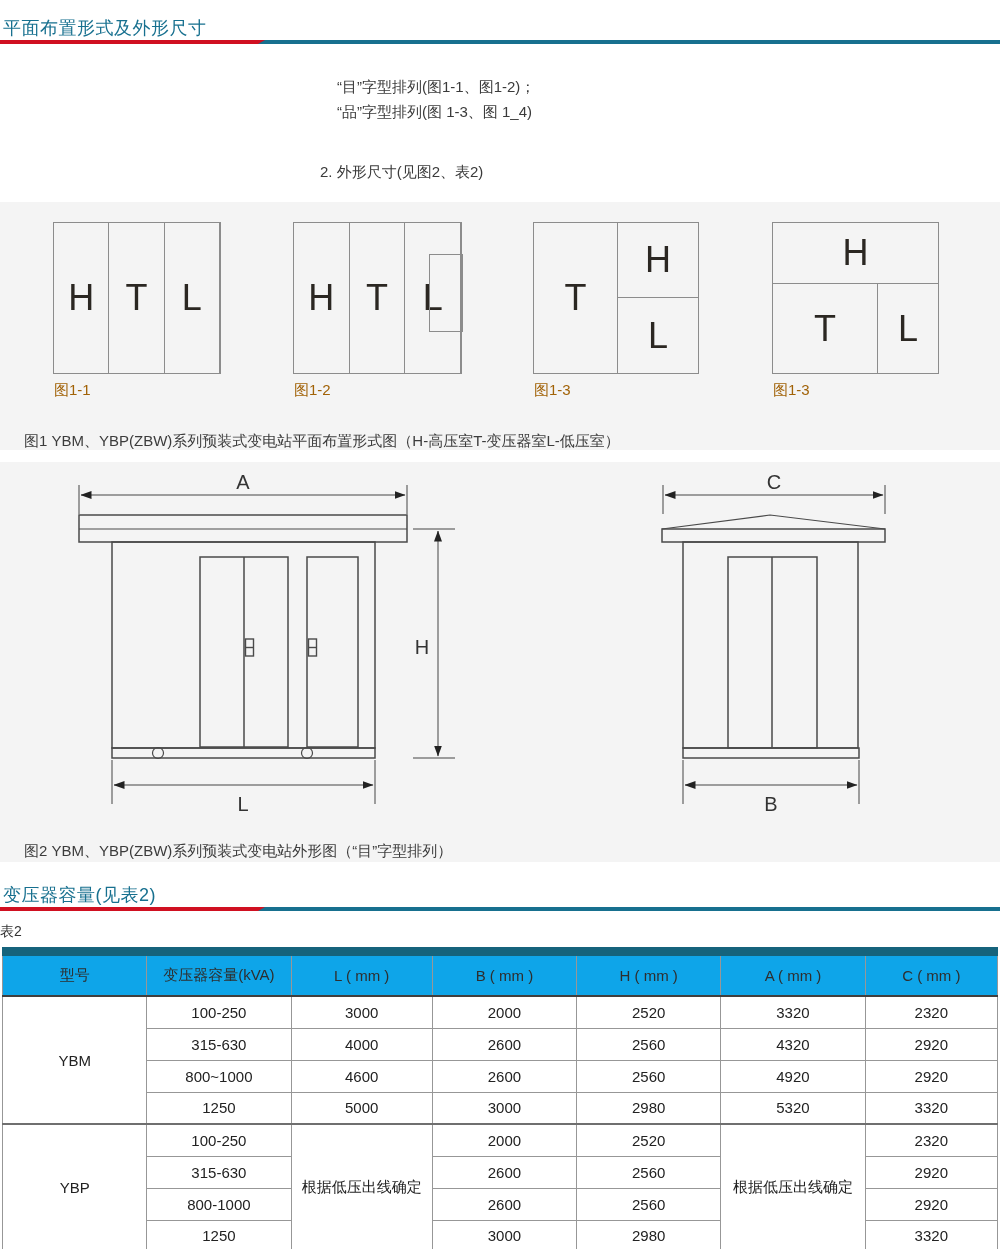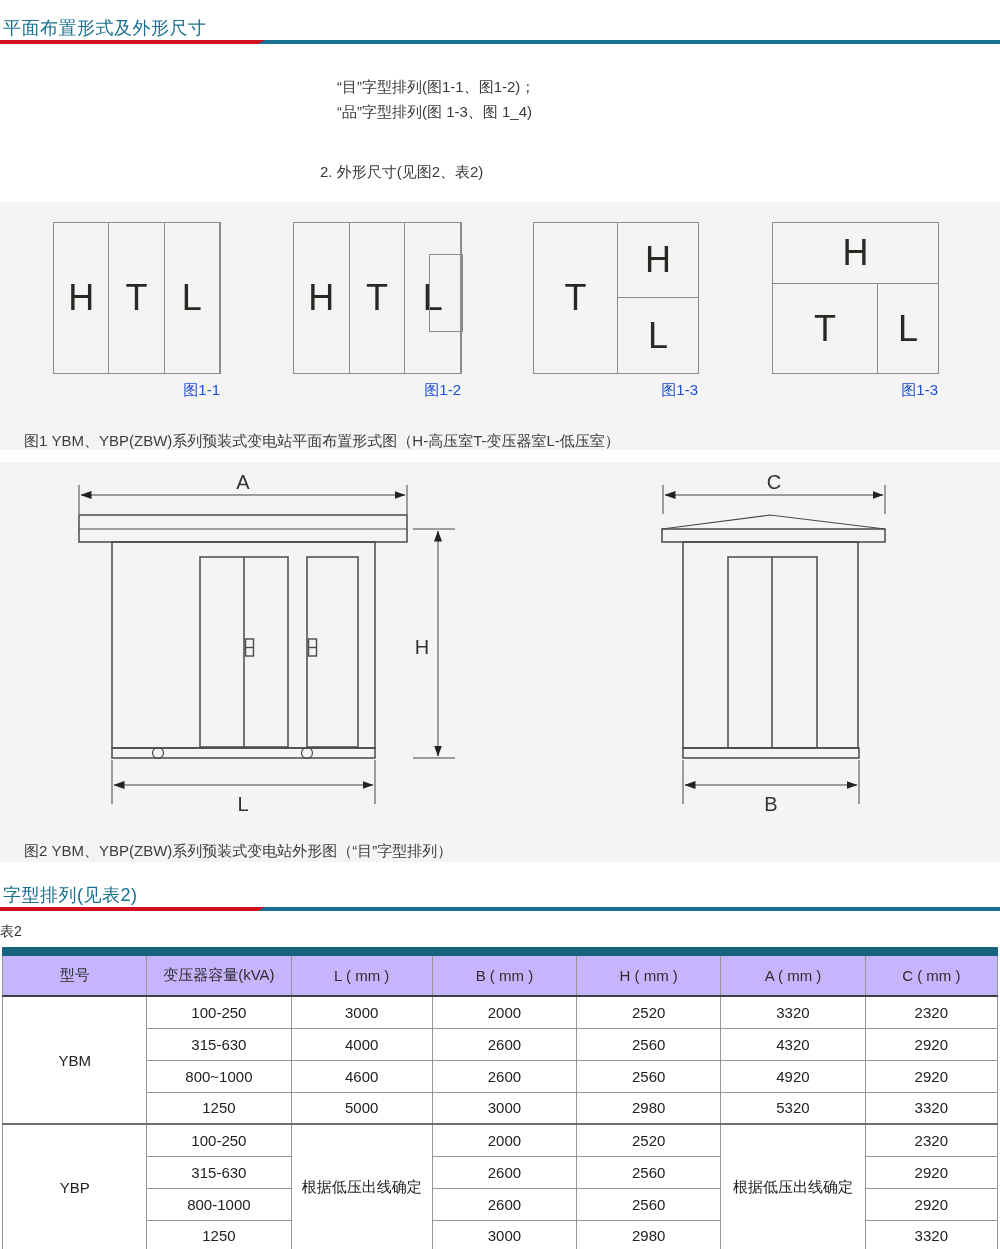--- a/index.html
+++ b/index.html
@@ -47,38 +47,38 @@
   }
   .d3 { left:533px; width:166px; display:grid; grid-template-columns:84px 1fr; grid-template-rows:75px 1fr; }
   .d3 .gc { display:flex; align-items:center; justify-content:center; font-size:36px; color:#2b2722; }
   .d3 .c-t { grid-row:1/3; border-right:1.5px solid #8c8c8c; }
   .d3 .c-h { border-bottom:1.5px solid #8c8c8c; }
   .d4 { left:772px; width:167px; display:grid; grid-template-columns:105px 1fr; grid-template-rows:61px 1fr; }
   .d4 .gc { display:flex; align-items:center; justify-content:center; font-size:36px; color:#2b2722; }
   .d4 .c-h { grid-column:1/3; border-bottom:1.5px solid #8c8c8c; }
   .d4 .c-t { border-right:1.5px solid #8c8c8c; }
   .d .d-cap, .d3 .d-cap, .d4 .d-cap {
-    position:absolute; left:0; right:0; top:158px; text-align:right;
-    font-size:15px; color:#1d4ed8;
+    position:absolute; left:0; right:0; top:158px; text-align:left;
+    font-size:15px; color:#a16207;
   }
   .band-cap { position:absolute; left:14px; font-size:15px; color:#3c3c3c; margin:10px; }
   .band1 .band-cap { top:220px; }
   .band2 .band-cap { top:370px; }
   .band2 svg { position:absolute; left:0; top:0; }
   
   .sec2 { margin-top:20px; }
   .table-tag { text-align:left; margin:12px 6px 6px 0; font-size:14px; color:#333; }
   .table-topbar { height:9px; background:var(--table_bar); margin:0 2px; }
   table.dims {
     width:996px; margin:0 2px; border-collapse:collapse; table-layout:fixed;
     border-bottom:3px solid #3f3f3f; font-size:15px; color:#222;
   }
   table.dims th, table.dims td { border:1px solid #979797; text-align:center; padding:0; }
   table.dims th {
-    height:40px; background:#c4b5fd; font-weight:normal; color:#2e2e2e; border-top:none;
+    height:40px; background:#0ea5e9; font-weight:normal; color:#2e2e2e; border-top:none;
   }
   table.dims thead th { border-bottom:2px solid #3f3f3f; }
   table.dims td { height:32px; }
   table.dims tr.grp td { border-top:2px solid #6f6f6f; }
   table.dims tbody tr:last-child td { border-bottom:3px solid #3f3f3f; }
 </style>
 </head>
 <body>
 
 <header>
@@ -200,21 +200,21 @@
         <line x1="859" y1="298" x2="859" y2="342"></line>
         <line x1="685" y1="323" x2="857" y2="323" marker-start="url(#arr)" marker-end="url(#arr)"></line>
       </g>
       <text x="771" y="349" text-anchor="middle" font-size="20" fill="#333" stroke="none">B</text>
     </g>
   </svg>
   <p class="band-cap">图2 YBM、YBP(ZBW)系列预装式变电站外形图（“目”字型排列）</p>
 </section>
 
 <header class="sec2">
-  <h1 class="sec-title">字型排列(见表2)</h1>
+  <h1 class="sec-title">变压器容量(见表2)</h1>
   <div class="rule">
       <span class="rule-red"></span>
     </div>
 </header>
 
 <div class="table-tag">表2</div>
 <div class="table-topbar"></div>
 
 <table class="dims">
   <colgroup>

